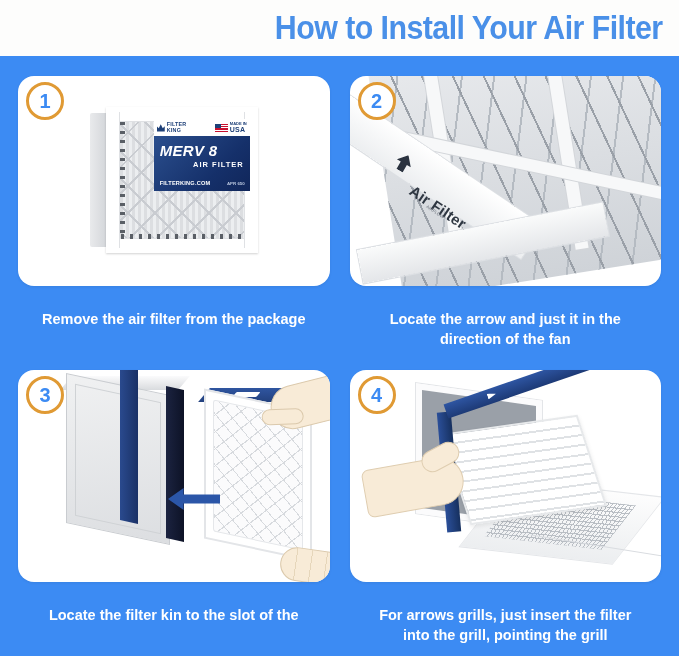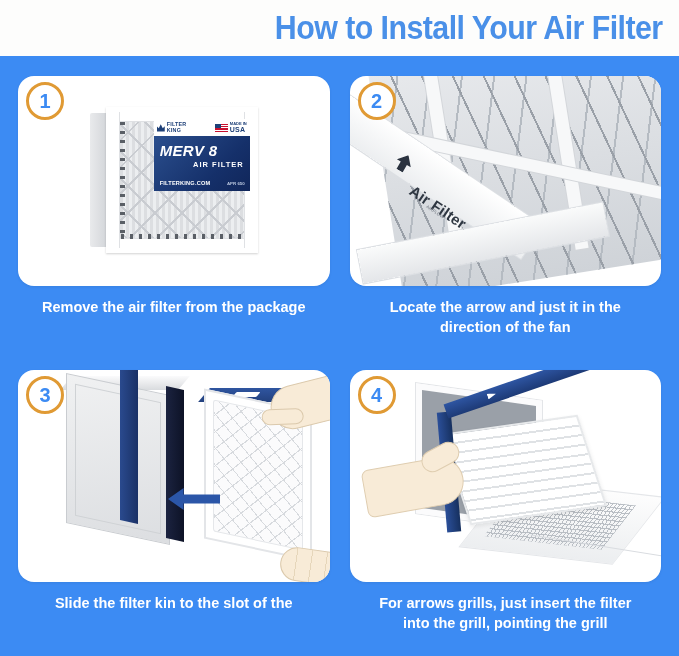--- a/index.html
+++ b/index.html
@@ -50,21 +50,21 @@
   .badge{
     position:absolute;left:8px;top:6px;z-index:6;
     width:38px;height:38px;border-radius:50%;
     background:#ffffff;
     border:3px solid #e09a34;
     display:flex;align-items:center;justify-content:center;
     font-size:20px;font-weight:bold;color:#3c8bf3;
     box-sizing:border-box;
   }
   .caption{
-    margin-top:12px;
+    margin-top:24px;
     color:#ffffff;
     font-size:14.5px;font-weight:bold;
     line-height:1.35;text-align:center;
     padding:0 6px;
   }
   .caption span{display:block;}
 
   
   .filter-photo{
     position:absolute;left:50%;top:50%;
@@ -434,21 +434,21 @@
             <div class="filt3-frame"></div>
             <div class="filt3-media"></div>
           </div>
           <div class="filt3-edge"></div>
           <div class="arrow3"></div>
           <div class="hand3a"></div>
           <div class="hand3b"></div>
         </div>
       </div>
       <div class="caption">
-        <span>Slide the filter kin to the slot of the</span>
+        <span>Locate the filter kin to the slot of the</span>
       </div>
     </div>
 
     <div class="step step-4">
       <div class="card">
         <div class="badge">4</div>
 
         <div class="p4">
           <div class="ceiling-frame">
             <div class="ceiling-hole"></div>

